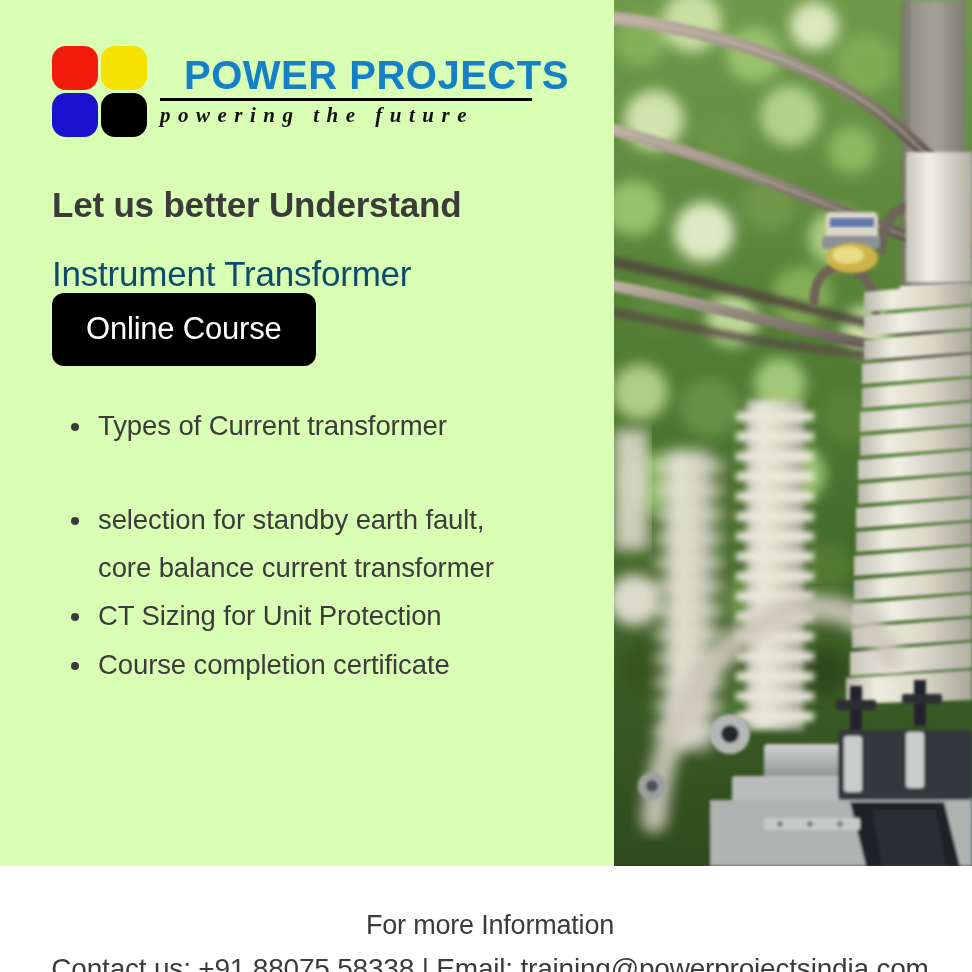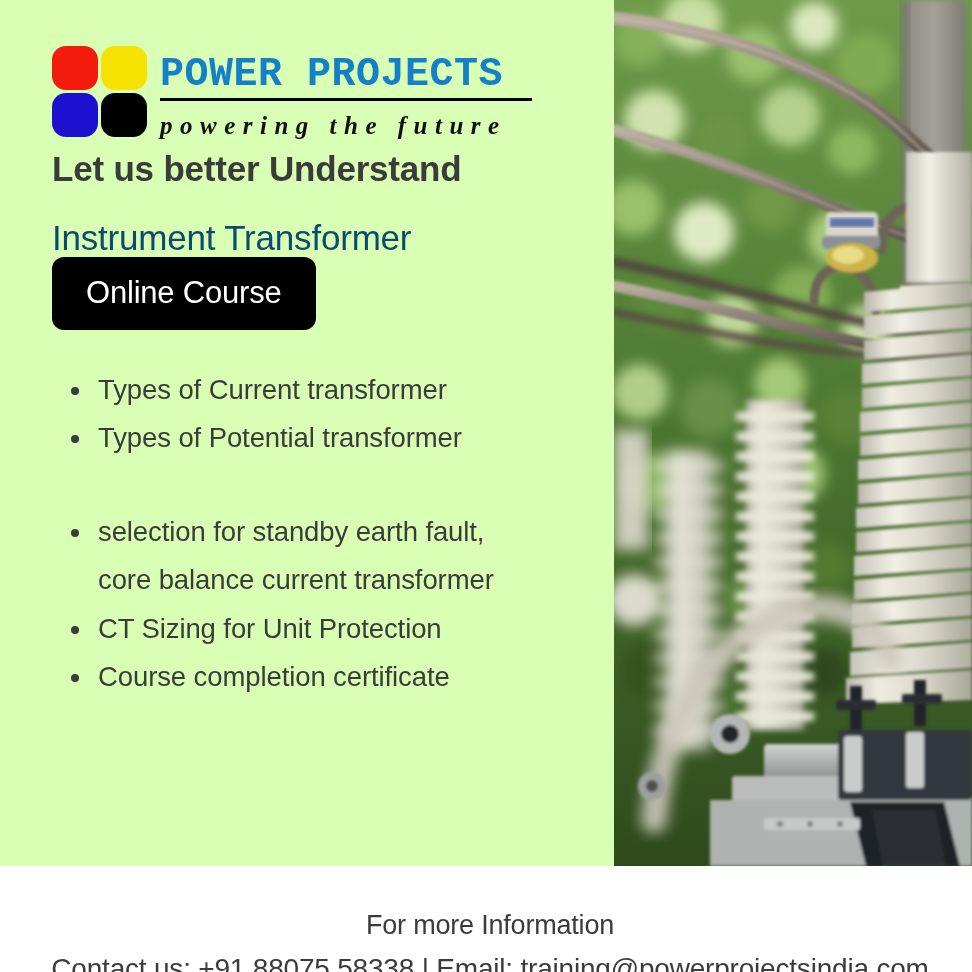--- a/index.html
+++ b/index.html
@@ -66,47 +66,49 @@
   .mark.red    { background: #f21b0c; }
   .mark.yellow { background: #f5e200; }
   .mark.blue   { background: #1b11cf; }
   .mark.black  { background: #000000; }
 
   .logo-words {
     margin-left: 13px;
     padding-top: 9px;
   }
   .brand-name {
-    font-family: Liberation Mono, monospace;
+    font-family: Liberation Sans, sans-serif;
     font-size: 40px;
     font-weight: bold;
     letter-spacing: 0.5px;
     color: #1580c8;
     line-height: 1.02;
     white-space: nowrap;
+    margin-left: 24px;
   }
   .brand-rule {
     height: 3px;
     background: #000000;
     width: 372px;
     margin-top: 2px;
   }
   .brand-tagline {
     font-family: "Liberation Serif", serif;
     font-style: italic;
     font-weight: bold;
-    font-size: 25px;
+    font-size: 21px;
     letter-spacing: 7.5px;
     color: #111111;
-    margin-top: 11px;
+    margin-top: 2px;
     white-space: nowrap;
   }
 
   
   .headline {
+    margin-top: 36px;
     font-size: 35px;
     font-weight: bold;
     color: #3b3b3b;
     letter-spacing: -0.2px;
     line-height: 1.1;
   }
   .subhead {
     margin-top: 30px;
     font-size: 35px;
     font-weight: normal;
@@ -420,21 +422,20 @@
       </div>
     </div>
 
     <h1 class="headline">Let us better Understand</h1>
     <h2 class="subhead">Instrument Transformer</h2>
 
     <button class="cta">Online Course</button>
 
     <ul class="bullets">
       <li>Types of Current transformer</li>
-      <li>Types of Potential transformer</li>
       <li class="justified">
         <span>selection for standby earth fault,</span>
         <span>core balance current transformer</span>
       </li>
       <li>CT Sizing for Unit Protection</li>
       <li>Course completion certificate</li>
     </ul>
   </div>
 
   <div class="footer">

